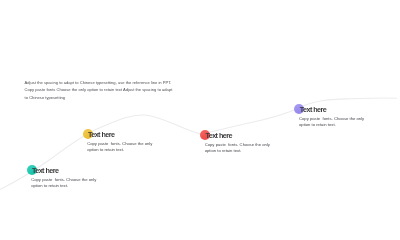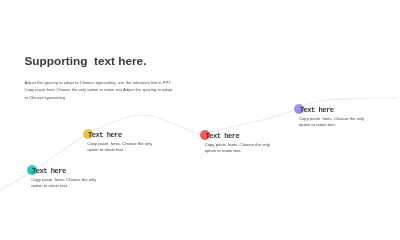--- a/index.html
+++ b/index.html
@@ -9,34 +9,33 @@
   .title{position:absolute;left:24.5px;top:54px;font-size:11.8px;font-weight:bold;
          color:#3b3b3d;white-space:pre;line-height:14px;}
   .body-copy{position:absolute;left:24.6px;top:79px;width:151px;font-size:4.1px;
              line-height:7.4px;color:#4e4f54;}
   svg.curve{position:absolute;left:0;top:0;width:400px;height:225px;}
   .node{position:absolute;width:0;height:0;}
   .dot{position:absolute;left:0;top:0;width:10.2px;height:10.2px;border-radius:50%;}
   .dot::after{content:"";position:absolute;inset:0;border-radius:50%;
      background:linear-gradient(150deg,rgba(255,255,255,.16) 0%,rgba(255,255,255,0) 55%,rgba(0,0,0,.06) 100%);}
   .node-title{position:absolute;left:5.4px;top:2.4px;font-size:7.2px;font-weight:bold;
-              font-family:Liberation Mono, monospace;
+              font-family:Liberation Sans, sans-serif;
               color:#3b3b3d;white-space:pre;line-height:8px;letter-spacing:-0.55px;}
   .node-desc{position:absolute;left:4.7px;top:11.9px;width:66.5px;font-size:4.2px;
              line-height:6.5px;color:#47484d;white-space:pre-wrap;}
 </style>
 </head>
 <body>
 
 <div class="slide">
   <svg class="curve" viewBox="0 0 400 225">
     <path id="curvepath" fill="none" stroke="#ececef" stroke-width="1.1" d="M0,189.6 C16.7,181 33.3,171.3 50,159.5 C65,148.4 80,137.2 95,129.8 C111.7,123.2 128.3,114 145,115 C163.3,116.9 181.7,129.1 200,133.9 C216.7,131.5 233.3,126 250,122.7 C266.7,119.1 283.3,115.3 300,107.4 C316.7,99.4 333.3,99.4 350,98.8 C365.7,98.3 381.3,97.4 397,98.3"></path>
   </svg>
 
-  <div class="title">Supporting  text here.</div>
   <div class="body-copy">Adjust the spacing to adapt to Chinese typesetting, use the reference line in PPT. Copy paste fonts Choose the only option to retain text Adjust the spacing to adapt to Chinese typesetting</div>
 
   <div class="node" style="left:26.5px;top:164.8px;">
     <div class="dot" style="background: rgb(31, 201, 176);"></div>
     <div class="node-title">Text here</div>
     <div class="node-desc">Copy paste  fonts. Choose the only option to retain text.</div>
   </div>
 
   <div class="node" style="left:82.5px;top:128.8px;">
     <div class="dot" style="background: rgb(238, 193, 58);"></div>

